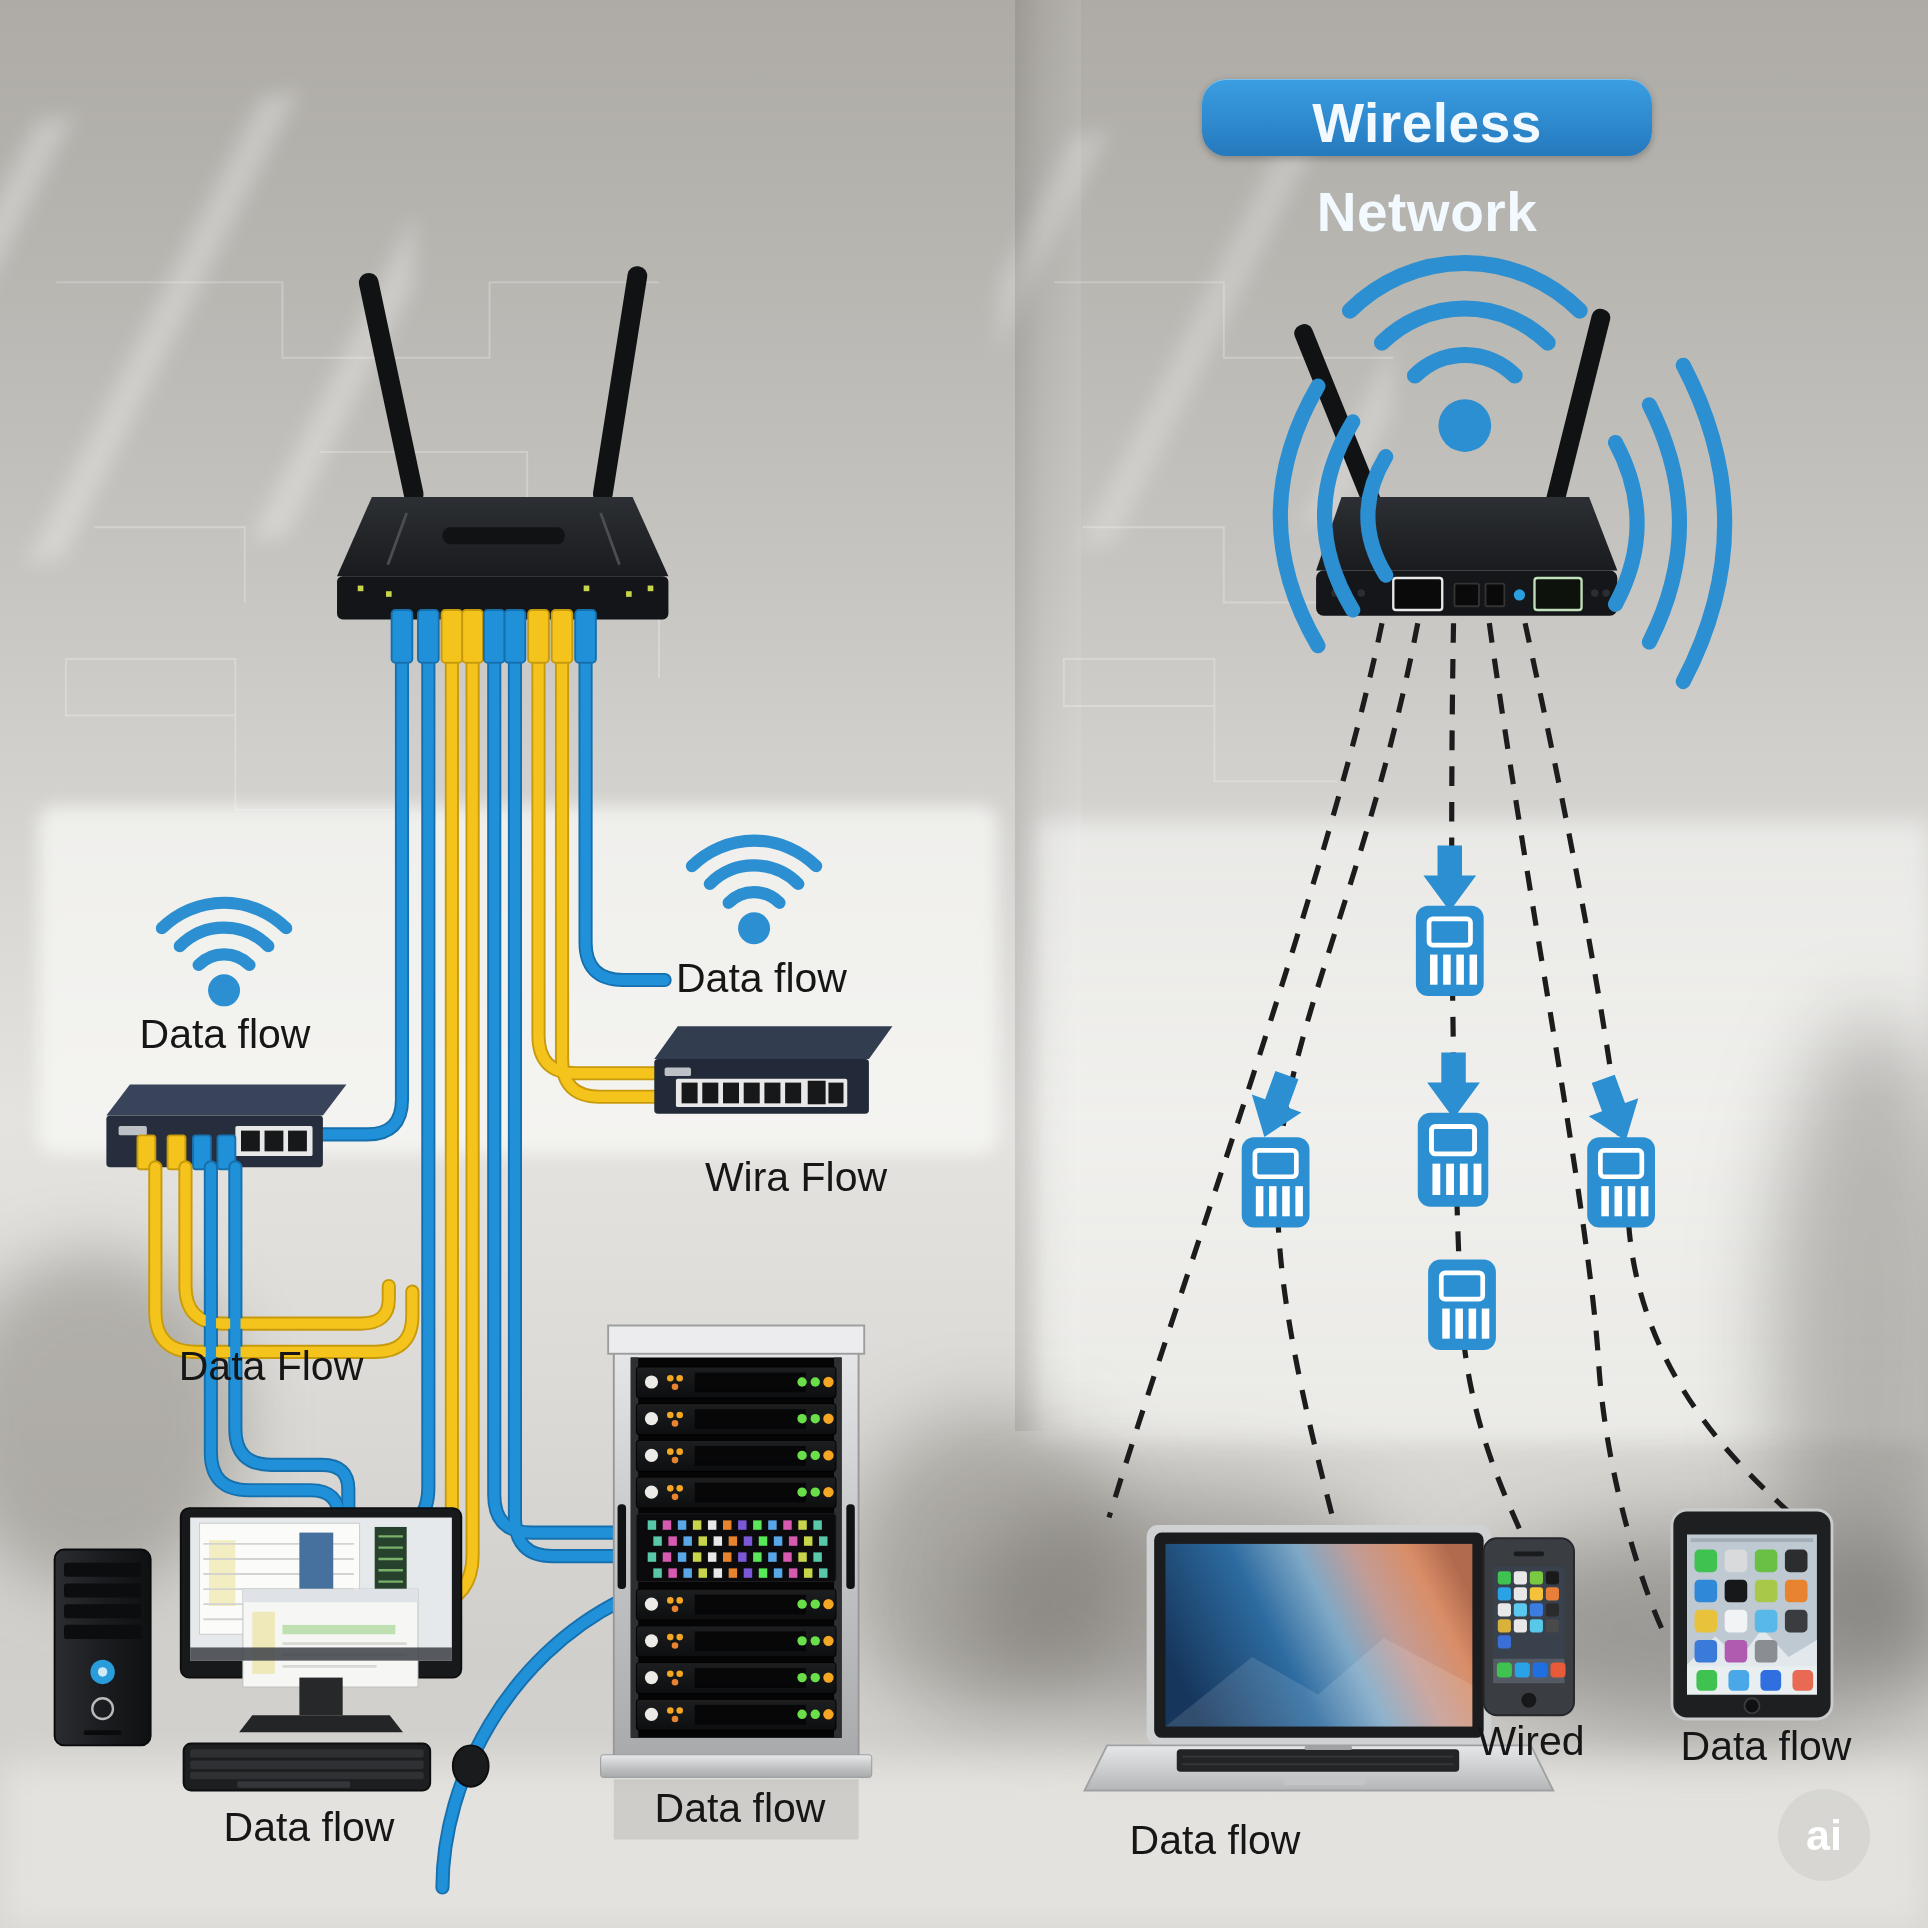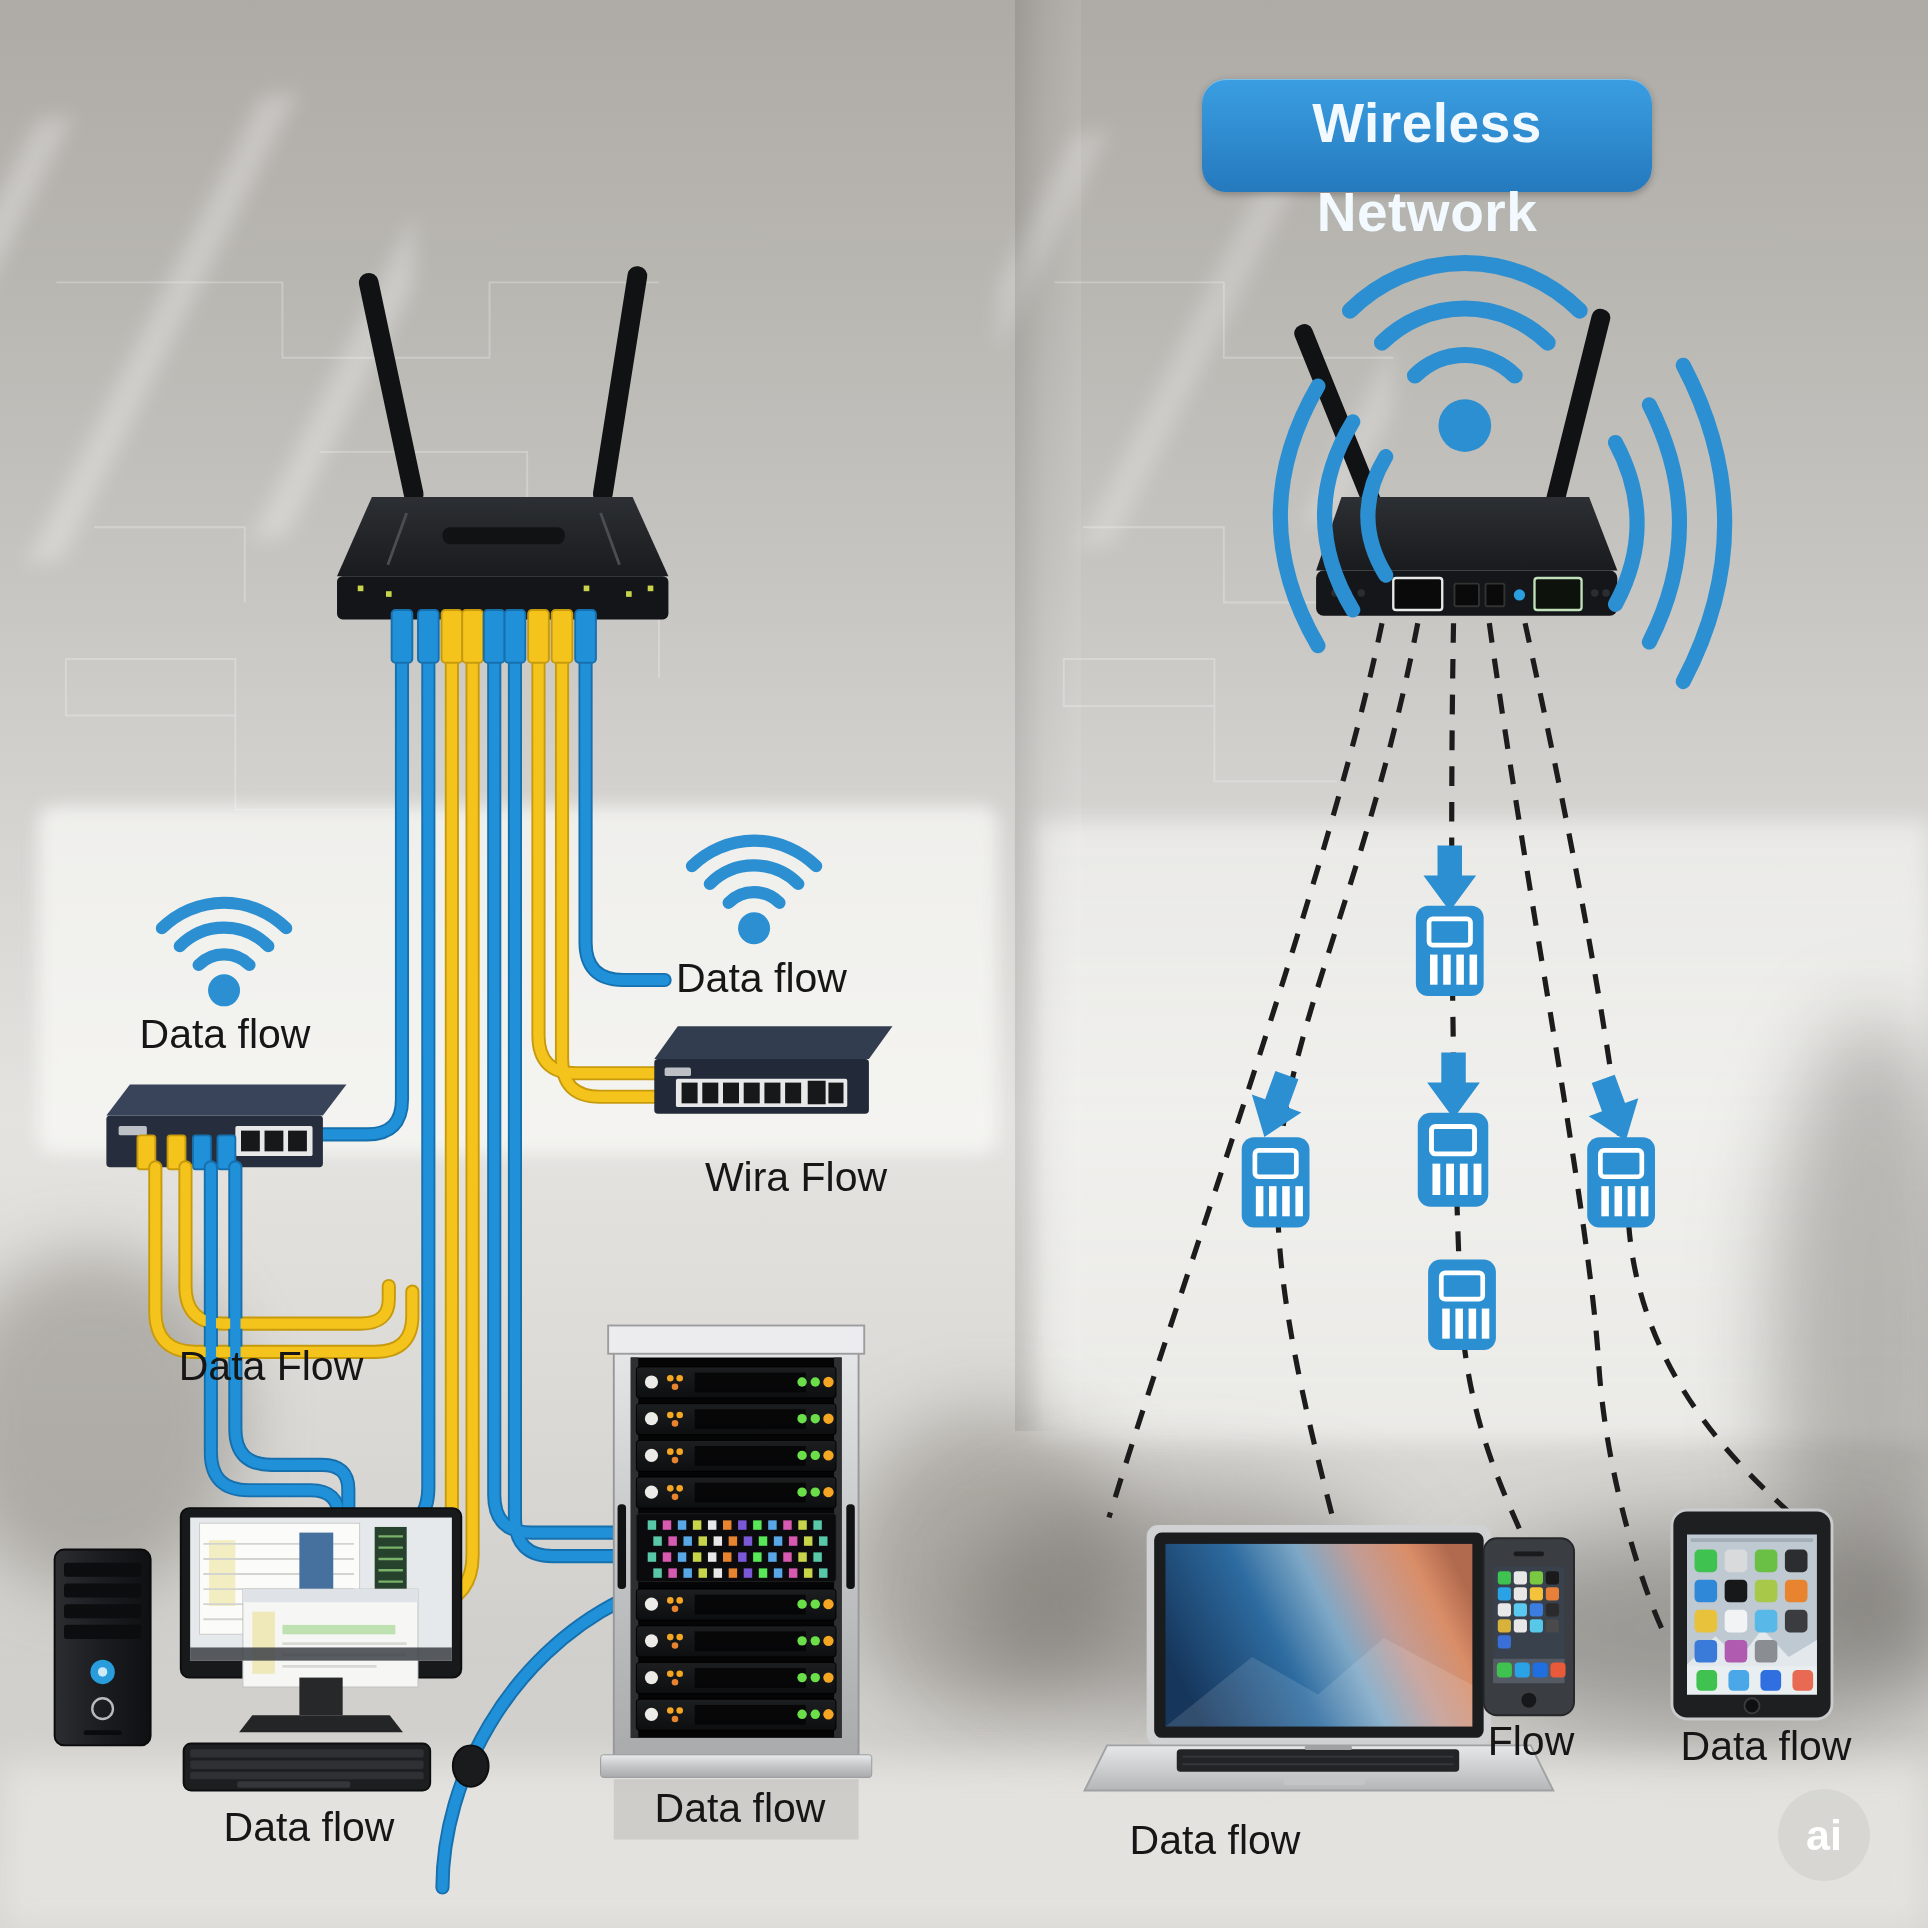--- a/index.html
+++ b/index.html
@@ -21,21 +21,21 @@
   .b4{left:960px;top:1488px;width:443px;height:226px;background:rgba(105,100,95,.45);filter:blur(43px);}
   .b5{left:1450px;top:1525px;width:527px;height:207px;background:rgba(75,72,68,.40);filter:blur(45px);}
   .desk{left:0;top:1763px;width:1928px;height:166px;background:rgba(232,231,227,.75);filter:blur(17px);}
   .corner{left:1015px;top:0;width:66px;height:1431px;
     background:linear-gradient(90deg,rgba(0,0,0,.10),rgba(0,0,0,.02) 45%,rgba(255,255,255,.08));}
   #scene{position:absolute;left:0;top:0;z-index:2;}
   .badge{position:absolute;z-index:6;text-align:center;color:#f2f9ff;font-weight:600;letter-spacing:0.5px;
     background:linear-gradient(180deg,var(--badge-top,#3b9ee2),var(--badge-bottom,#2579bd));
     border-radius:24.5px;box-shadow:0 2.8px 7.5px rgba(0,0,0,.25), inset 0 0.9px 0 rgba(255,255,255,.35);}
   #title-wired{left:215px;top:81px;width:503px;height:89px;line-height:89px;font-size:58px;}
-  #title-wireless{left:1202px;top:79px;width:450px;height:113px;line-height:89px;font-size:55px;}
+  #title-wireless{left:1202px;top:79px;width:450px;height:77px;line-height:89px;font-size:55px;}
   .lbl{position:absolute;z-index:6;color:var(--label-ink,#161616);font-size:41px;white-space:nowrap;
     transform:translateX(-50%);text-align:right;}
   #lbl-wifi-left{left:225px;top:1011px;}
   #lbl-wifi-right{left:676px;top:955px;transform:none;}
   #lbl-switch-left{left:271px;top:1343px;}
   #lbl-switch-right{left:796px;top:1154px;}
   #lbl-rack{left:740px;top:1785px;}
   #lbl-workstation{left:309px;top:1804px;}
   #lbl-laptop{left:1215px;top:1817px;}
   #lbl-phone{left:1531px;top:1718px;}
@@ -472,18 +472,18 @@
 
   <div class="badge" id="title-wireless">Wireless Network</div>
 
   <div class="lbl" id="lbl-wifi-left">Data flow</div>
   <div class="lbl" id="lbl-wifi-right">Data flow</div>
   <div class="lbl" id="lbl-switch-left">Data Flow</div>
   <div class="lbl" id="lbl-switch-right">Wira Flow</div>
   <div class="lbl" id="lbl-rack">Data flow</div>
   <div class="lbl" id="lbl-workstation">Data flow</div>
   <div class="lbl" id="lbl-laptop">Data flow</div>
-  <div class="lbl" id="lbl-phone">Flow</div>
+  <div class="lbl" id="lbl-phone">Wired</div>
   <div class="lbl" id="lbl-tablet">Data flow</div>
 
   <div id="watermark">ai</div>
 </div>
 
 
 </body></html>

